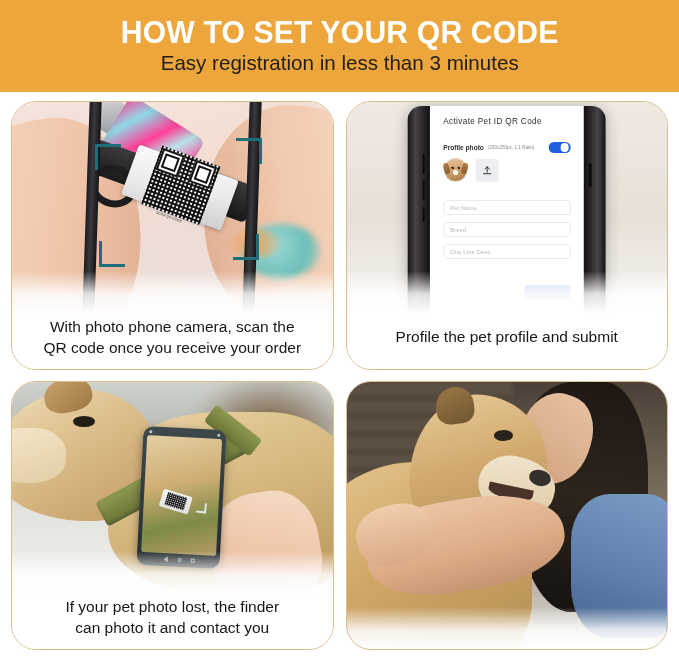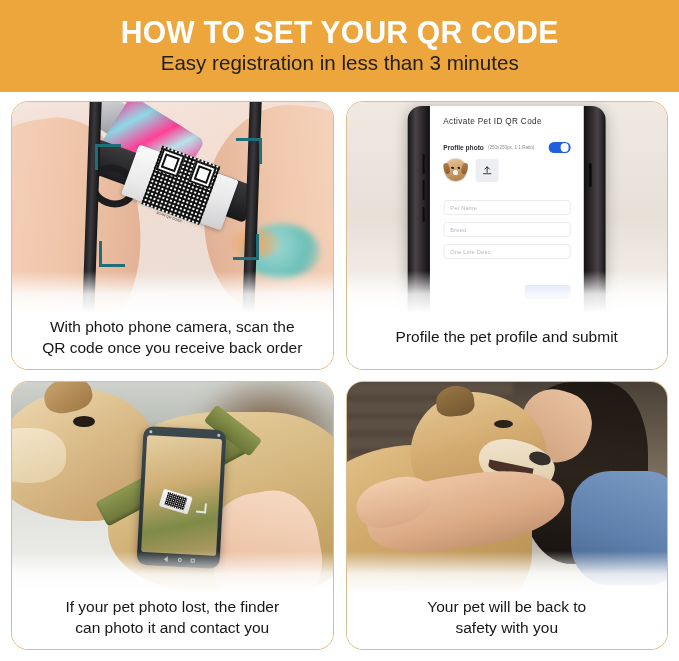--- a/index.html
+++ b/index.html
@@ -42,21 +42,21 @@
     padding: 9px 11px 11px 11px;
     display: grid;
     grid-template-columns: 1fr 1fr;
     grid-template-rows: 1fr 1fr;
     column-gap: 12px;
     row-gap: 11px;
   }
   .card {
     position: relative;
     border: 1px solid #d9bd8d;
-    border-radius: 17px;
+    border-radius: 25px;
     background: #ffffff;
     overflow: hidden;
     display: flex;
     flex-direction: column;
   }
   .card-media {
     position: relative;
     flex: 1 1 auto;
     overflow: hidden;
   }
@@ -497,21 +497,21 @@
 
       <div class="bracket tl"></div>
       <div class="bracket tr"></div>
       <div class="bracket bl"></div>
       <div class="bracket br"></div>
 
       <div class="media-fade"></div>
     </div>
     <div class="card-caption">
       <div>With photo phone camera, scan the</div>
-      <div>QR code once you receive back order</div>
+      <div>QR code once you receive your order</div>
     </div>
   </div>
 
   <div class="card">
     <div class="card-media">
       <div class="c2-bg"></div>
 
       <div class="c2-phone">
         <div class="c2-btn-l" style="top:22%;height:9%"></div>
         <div class="c2-btn-l" style="top:34%;height:9%"></div>
@@ -608,19 +608,15 @@
       <div class="c4-dog-ear"></div>
       <div class="c4-dog-snout"></div>
       <div class="c4-dog-mouth"></div>
       <div class="c4-dog-nose"></div>
       <div class="c4-dog-eye"></div>
       <div class="c4-arm"></div>
       <div class="c4-hand"></div>
 
       <div class="media-fade"></div>
     </div>
-    <div class="card-caption">
-      <div>Your pet will be back to</div>
-      <div>safety with you</div>
-    </div>
   </div>
 
 </div>
 
 </body></html>

